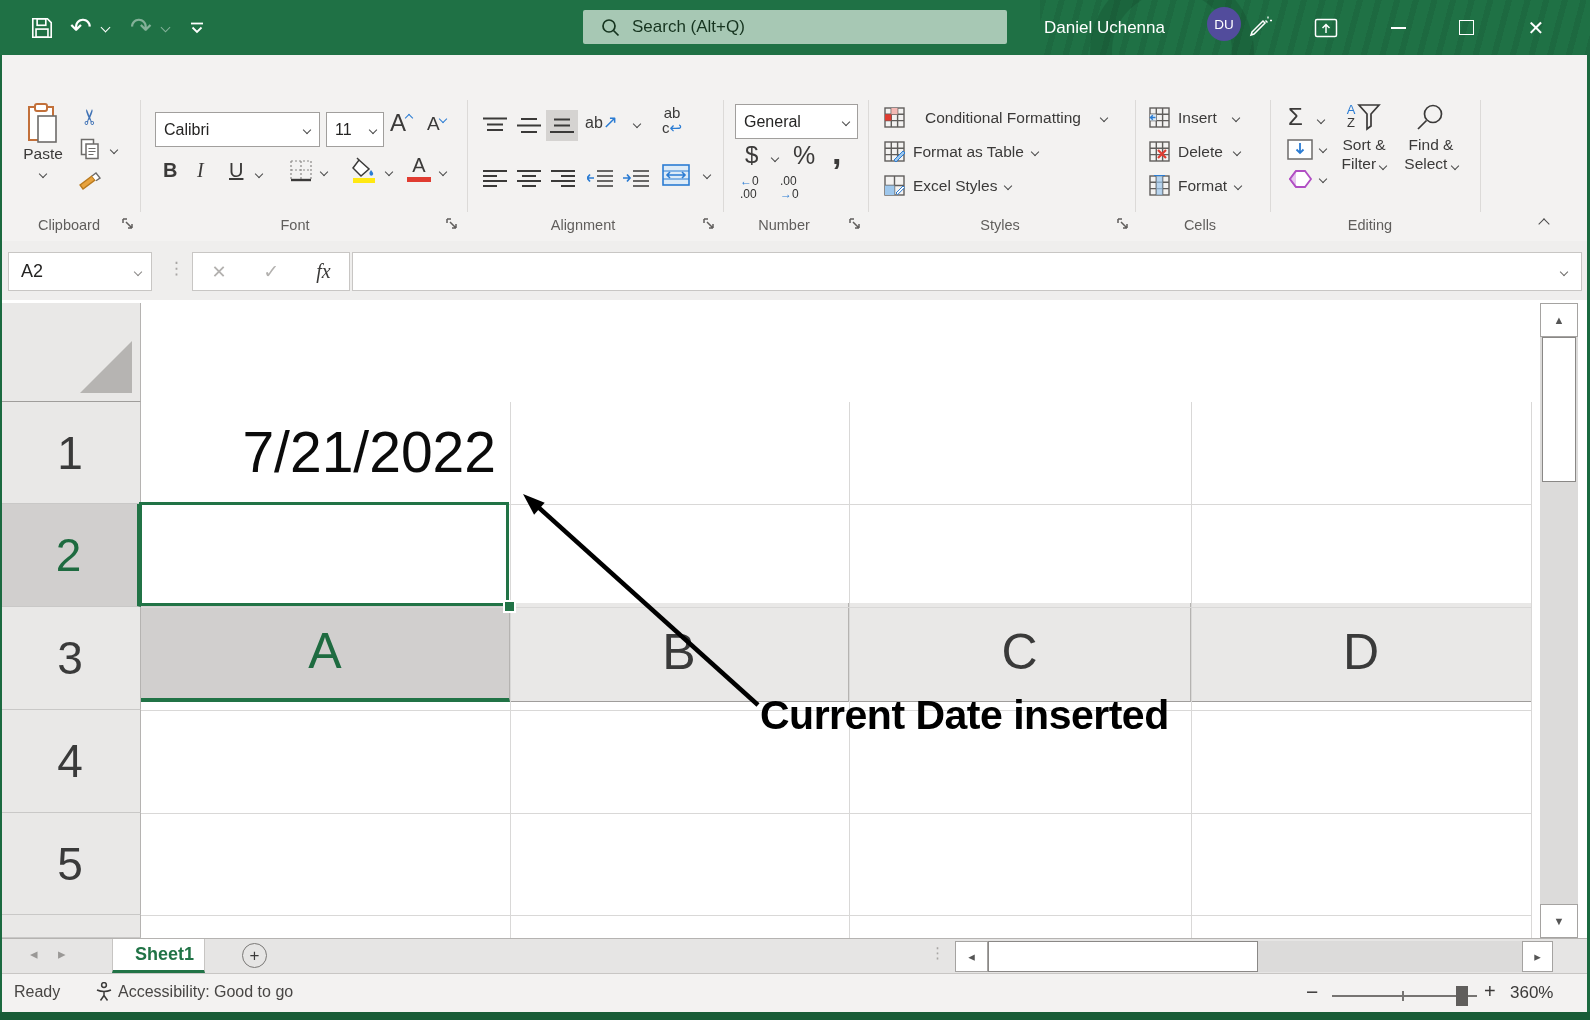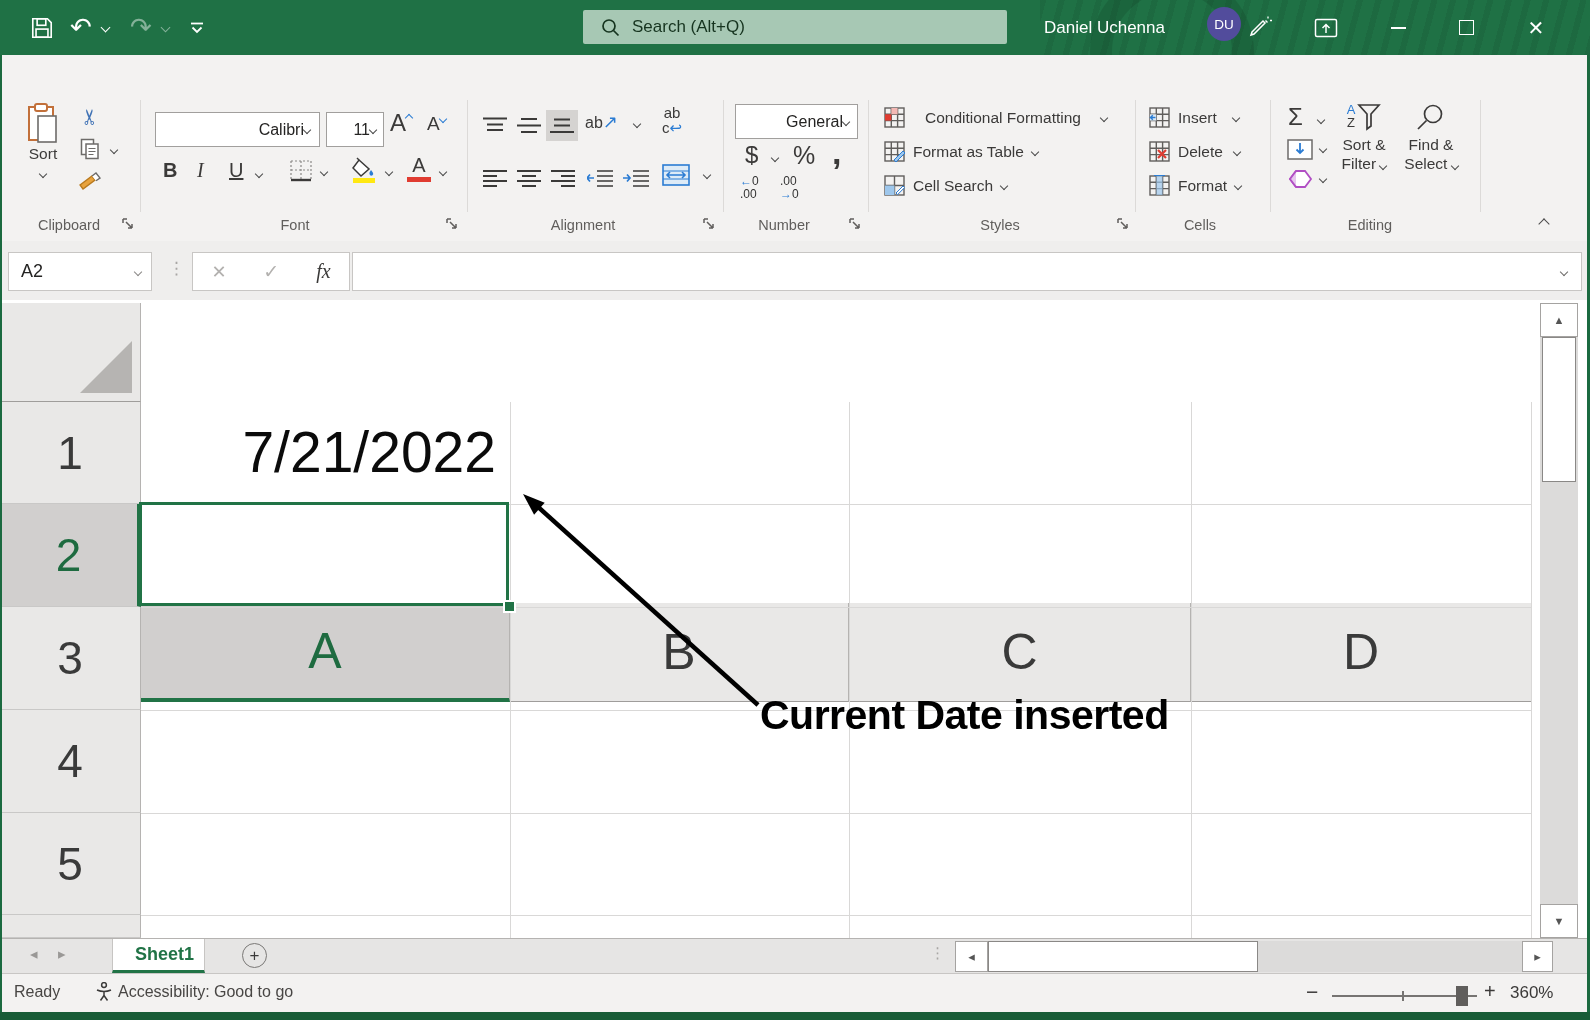--- a/index.html
+++ b/index.html
@@ -29,21 +29,21 @@
   .rtab.active{color:#222;font-weight:700;}
   .home-underline{left:101px;top:91px;width:59px;height:4px;background:#217346;}
   .sharebtn{left:1452px;top:61px;width:93px;height:30px;background:#fdfdfd;border:1px solid #bdbbb9;border-radius:2px;
      color:#185c37;font-size:17px;display:flex;align-items:center;justify-content:center;gap:6px;}
   
   .ribbon{left:0;top:95px;width:1590px;height:146px;background:#f3f2f1;border-bottom:1px solid #d2d0ce;}
   .gsep{top:5px;width:1px;height:112px;background:#dcdad8;}
   .glabel{top:122px;font-size:14.5px;color:#605e5c;text-align:center;}
   .launcher{top:123px;width:13px;height:13px;}
   .btnlabel{font-size:15.5px;color:#3b3a39;}
-  .combo{background:#fff;border:1px solid #a19f9d;display:flex;align-items:center;font-size:16px;color:#252423;text-align:right;}
+  .combo{background:#fff;border:1px solid #a19f9d;display:flex;align-items:center;font-size:16px;color:#252423;}
   .combo .cv{flex:1;padding-left:8px;}
   .iconbtn{display:flex;align-items:center;justify-content:center;}
   .minitxt{font-size:12px;color:#333;line-height:13px;}
   .blu{color:#2b7cd3;}
   .grid-ic{stroke:#605e5c;fill:none;stroke-width:1.4;}
   
   .fbar{left:0;top:241px;width:1590px;height:59px;background:#efeeed;border-bottom:1px solid #c8c6c4;}
   .whitebox{background:#fff;border:1px solid #c8c6c4;}
   
   .hdr{background:#e9e8e7;color:#3a3a3a;display:flex;align-items:center;justify-content:center;}
@@ -172,21 +172,21 @@
     <div class="abs gsep" style="left:1135px;"></div>
     <div class="abs gsep" style="left:1270px;"></div>
     <div class="abs gsep" style="left:1480px;"></div>
 
     <div class="abs" style="left:16px;top:8px;width:54px;text-align:center;">
       <svg width="34" height="42" viewBox="0 0 34 42" style="margin:0 auto;">
         <rect x="3" y="4" width="24" height="33" fill="#fff" stroke="#c2703a" stroke-width="2"></rect>
         <rect x="9" y="1" width="12" height="7" rx="2" fill="#fff" stroke="#c2703a" stroke-width="2"></rect>
         <rect x="12" y="13" width="18" height="26" fill="#fff" stroke="#6d6b69" stroke-width="1.6"></rect>
       </svg>
-      <div class="btnlabel">Sort</div>
+      <div class="btnlabel">Paste</div>
       <span class="chev sm" style="margin-top:3px;"></span>
     </div>
     <div class="abs iconbtn" style="left:76px;top:10px;width:28px;height:24px;">
       <span style="font-size:21px;color:#3f72b5;transform:rotate(-90deg);display:inline-block;">✂</span>
     </div>
     <div class="abs iconbtn" style="left:76px;top:42px;width:28px;height:24px;">
       <svg width="20" height="22" viewBox="0 0 20 22">
         <rect x="1.5" y="1.5" width="12" height="15" fill="#fff" stroke="#6d6b69" stroke-width="1.5"></rect>
         <rect x="6" y="6" width="12" height="14.5" fill="#fff" stroke="#6d6b69" stroke-width="1.5"></rect>
         <path d="M8.5 10.5h7M8.5 13.5h7M8.5 16.5h5" stroke="#6d6b69" stroke-width="1.1"></path>
@@ -379,21 +379,21 @@
       <span class="btnlabel">Format as Table</span>
       <span class="chev sm"></span>
     </div>
     <div class="abs" style="left:884px;top:80px;display:flex;align-items:center;gap:8px;">
       <svg width="21" height="21" viewBox="0 0 21 21">
         <rect x="1" y="1" width="19" height="19" class="grid-ic"></rect>
           <path d="M1 10.5h19M10.5 1v19" class="grid-ic"></path>
         <rect x="1" y="10.5" width="9.5" height="9.5" fill="#9ec7ec"></rect>
         <path d="M12 18 19 11l1.6 1.6L13.6 19.6z" fill="#fff" stroke="#2b7cd3" stroke-width="1"></path>
       </svg>
-      <span class="btnlabel">Cell Search</span>
+      <span class="btnlabel">Excel Styles</span>
       <span class="chev sm"></span>
     </div>
     <div class="abs glabel" style="left:880px;width:240px;">Styles</div>
     <div class="abs launcher" style="left:1117px;">
       <svg width="13" height="13" viewBox="0 0 13 13">
           <path d="M1 1h4M1 1v4" stroke="#605e5c" stroke-width="1.5" fill="none"></path>
           <path d="M4 4l6 6M10 10v-4M10 10H6" stroke="#605e5c" stroke-width="1.5" fill="none"></path>
         </svg>
     </div>
 

